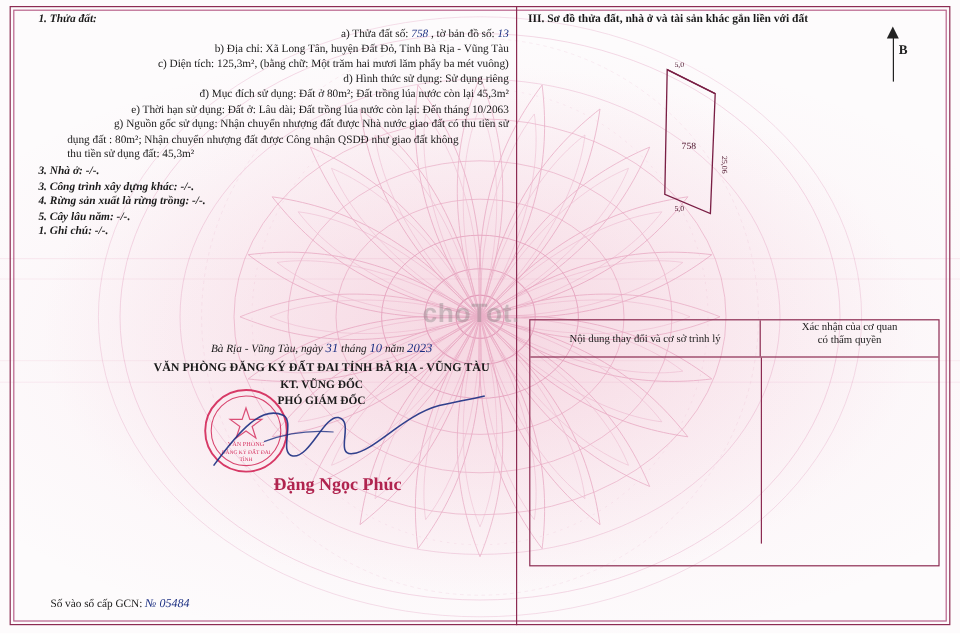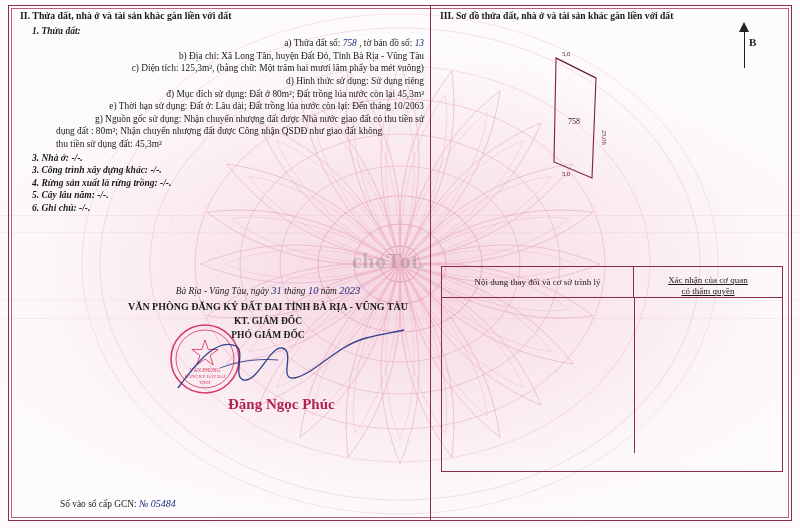--- a/index.html
+++ b/index.html
@@ -208,27 +208,26 @@
     align-items: center;
     justify-content: center;
     text-align: center;
     padding: 0 4px;
     box-sizing: border-box;
     line-height: 11px;
   }
   .ct-sub .c2 {
     flex: 1;
     display: flex;
-    align-items: flex-end;
+    align-items: flex-start;
     justify-content: center;
     text-align: center;
     padding: 0 4px;
     box-sizing: border-box;
     line-height: 11px;
-    text-decoration: underline;
   }
   .ct-body {
     position: relative;
     height: calc(100% - 49px);
   }
   .ct-body .split {
     position: absolute;
     left: 192px;
     top: 0;
     bottom: 0;
@@ -287,39 +286,39 @@
     position: absolute;
     left: 160px;
     top: 318px;
     width: 250px;
     height: 90px;
   }
 
   
   .gcn {
     position: absolute;
-    left: 60px;
+    left: 42px;
     top: 498px;
     font-size: 9.4px;
   }
   .gcn .hwnum {
     color: #1b2f82;
     font-style: italic;
     font-size: 10px;
   }
 
   
   .chotot {
     position: absolute;
     left: 352px;
     top: 248px;
     font-size: 22px;
     font-weight: bold;
     color: rgba(120,120,120,0.35);
-    font-family: Liberation Serif, serif;
+    font-family: Liberation Sans, sans-serif;
     letter-spacing: 0.5px;
   }
   .chotot .dot {
     color: rgba(150,150,150,0.35);
   }
 </style>
 </head>
 <body>
 
 <div id="page">
@@ -382,21 +381,20 @@
     <div class="fine-rule" style="top:232px; opacity:.25"></div>
     <div class="fine-rule" style="top:300px; opacity:.25"></div>
     <div class="fine-rule" style="top:318px; opacity:.3"></div>
   </div>
 
   <div class="outer-border"></div>
   <div class="outer-border2"></div>
   <div class="v-divider"></div>
 
   <div class="left-col">
-    <div class="sec-title">II. Thửa đất, nhà ở và tài sản khác gắn liền với đất</div>
 
     <div class="lvl1">1. Thửa đất:</div>
 
     <div class="lvl2">
       <span>a) Thửa đất số:</span>
       <span class="hw-ink">758</span>
       <span>, tờ bản đồ số:</span>
       <span class="hw-ink">13</span>
     </div>
 
@@ -406,21 +404,21 @@
     <div class="lvl2">đ) Mục đích sử dụng:  Đất ở 80m²; Đất trồng lúa nước còn lại 45,3m²</div>
     <div class="lvl2">e) Thời hạn sử dụng:  Đất ở: Lâu dài; Đất trồng lúa nước còn lại: Đến tháng 10/2063</div>
     <div class="lvl2">g) Nguồn gốc sử dụng:  Nhận chuyển nhượng đất được Nhà nước giao đất có thu tiền sử</div>
     <div class="lvl2-cont">dụng đất : 80m²; Nhận chuyển nhượng đất được Công nhận QSDĐ như giao đất không</div>
     <div class="lvl2-cont">thu tiền sử dụng đất: 45,3m²</div>
 
     <div class="lvl1-plain" style="font-style:italic; font-weight:bold; margin-top:1px;">3. Nhà ở:  -/-.</div>
     <div class="lvl1-plain" style="font-style:italic; font-weight:bold;">3. Công trình xây dựng khác:  -/-.</div>
     <div class="lvl1-plain" style="font-style:italic; font-weight:bold;">4. Rừng sản xuất là rừng trồng:  -/-.</div>
     <div class="lvl1-plain" style="font-style:italic; font-weight:bold;">5. Cây lâu năm:  -/-.</div>
-    <div class="lvl1-plain" style="font-style:italic; font-weight:bold;">6. Ghi chú:  -/-.</div>
+    <div class="lvl1-plain" style="font-style:italic; font-weight:bold;">1. Ghi chú:  -/-.</div>
   </div>
 
   <div class="right-col">
     <div class="right-title">III. Sơ đồ thửa đất, nhà ở và tài sản khác gắn liền với đất</div>
   </div>
 
   <div class="compass">
     <div class="head"></div>
     <div class="stem"></div>
     <div class="letter">B</div>
@@ -457,21 +455,21 @@
   <div class="sign-block">
     <div class="place">
       <span>Bà Rịa - Vũng Tàu, ngày</span>
       <span class="hw-date">31</span>
       <span>tháng</span>
       <span class="hw-date">10</span>
       <span>năm</span>
       <span class="hw-date">2023</span>
     </div>
     <div class="org">VĂN PHÒNG ĐĂNG KÝ ĐẤT ĐAI TỈNH BÀ RỊA - VŨNG TÀU</div>
-    <div class="kt">KT. GIÁM ĐỐC</div>
+    <div class="kt">KT. VŨNG ĐỐC</div>
     <div class="pos">PHÓ GIÁM ĐỐC</div>
   </div>
 
   <svg class="stamp" viewBox="0 0 74 74">
     <circle cx="37" cy="37" r="34" fill="none" stroke="#d01a4e" stroke-width="1.6" opacity="0.85"></circle>
     <circle cx="37" cy="37" r="29" fill="none" stroke="#d01a4e" stroke-width="0.9" opacity="0.8"></circle>
     <polygon points="37,18 40.2,27.5 50.2,27.5 42.1,33.4 45.2,43 37,37.1 28.8,43 31.9,33.4 23.8,27.5 33.8,27.5" fill="none" stroke="#d01a4e" stroke-width="1" opacity="0.75"></polygon>
     <text x="37" y="50" text-anchor="middle" font-size="5.2" fill="#d01a4e" opacity="0.9" font-family="Liberation Serif, serif">VĂN PHÒNG</text>
     <text x="37" y="56" text-anchor="middle" font-size="4.6" fill="#d01a4e" opacity="0.9" font-family="Liberation Serif, serif">ĐĂNG KÝ ĐẤT ĐAI</text>
     <text x="37" y="62" text-anchor="middle" font-size="4.6" fill="#d01a4e" opacity="0.9" font-family="Liberation Serif, serif">TỈNH</text>

